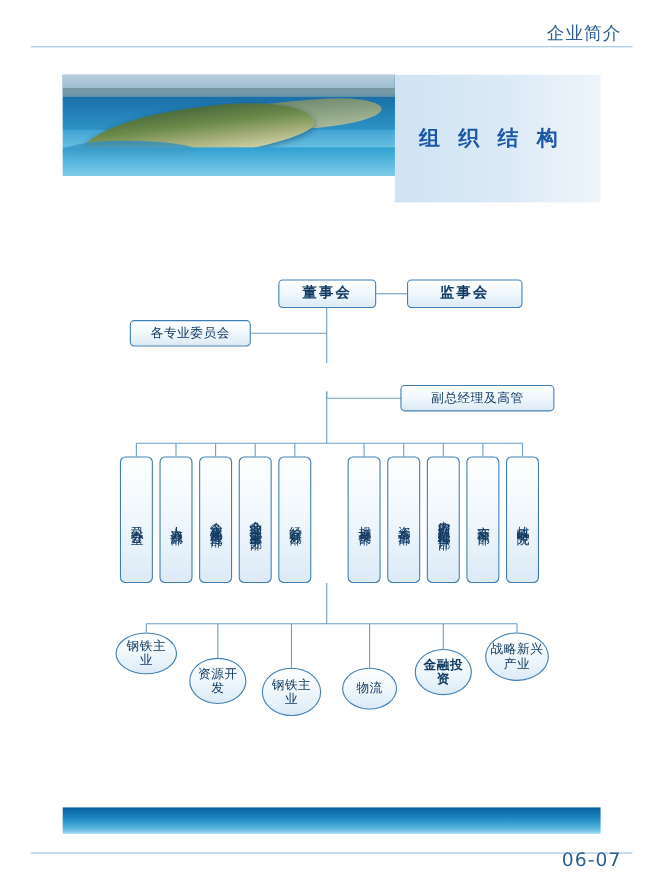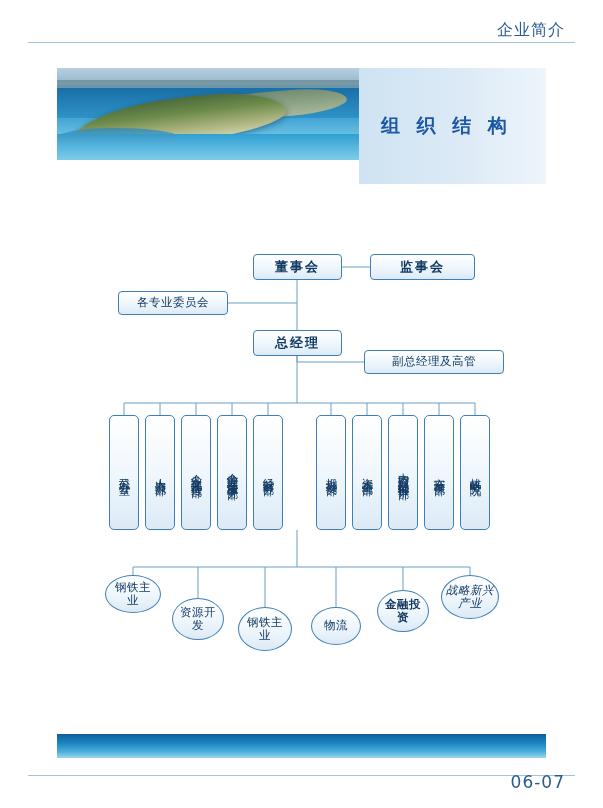--- a/index.html
+++ b/index.html
@@ -263,38 +263,37 @@
       <line x1="403" y1="392" x2="403" y2="415"></line>
       <line x1="470" y1="392" x2="470" y2="400"></line>
     </g>
   </svg>
 
   <div class="node top" style="left:253px; top:79px; width:89px;">董事会</div>
   <div class="node side" style="left:118px; top:116px; width:110px;">各专业委员会</div>
 
   <div class="node top" style="left:370px; top:79px; width:105px;">监事会</div>
 
-  <div class="node top" style="left:253px; top:155px; width:89px;">总经理</div>
   <div class="node side" style="left:364px; top:175px; width:140px;">副总经理及高管</div>
 
   <div class="node vert" style="left:109px; top:240px;">公司办公室</div>
   <div class="node vert" style="left:145px; top:240px;">人力资源部</div>
   <div class="node vert" style="left:181px; top:240px;">企业文化部（宣传部）</div>
   <div class="node vert" style="left:217px; top:240px;">企业管理部（法律事务部）</div>
   <div class="node vert" style="left:253px; top:240px;">经营财务部</div>
   <div class="node vert" style="left:316px; top:240px;">规划投资部</div>
   <div class="node vert" style="left:352px; top:240px;">资本运营部</div>
   <div class="node vert" style="left:388px; top:240px;">内控监察部（纪检审计部）</div>
   <div class="node vert" style="left:424px; top:240px;">安全环保部</div>
   <div class="node vert" style="left:460px; top:240px;">战略研究院</div>
 
   <div class="node oval" style="left:172px; top:423px; width:52px; height:42px;">资源开发</div>
   <div class="node oval" style="left:105px; top:400px; width:56px; height:38px;">钢铁主业</div>
   <div class="node oval" style="left:238px; top:432px; width:54px; height:44px;">钢铁主业</div>
   <div class="node oval" style="left:311px; top:432px; width:50px; height:38px;">物流</div>
   <div class="node oval" style="left:377px; top:415px; width:52px; height:42px;font-weight:bold;">金融投资</div>
-  <div class="node oval" style="left:441px; top:400px; width:58px; height:44px;font-style:italic;">战略新兴产业</div>
+  <div class="node oval" style="left:441px; top:400px; width:58px; height:44px;">战略新兴产业</div>
 
 </div>
 
 <div class="footer-band"></div>
 <div class="footer-rule"></div>
 <div class="page-number">06-07</div>
 
 </body></html>

